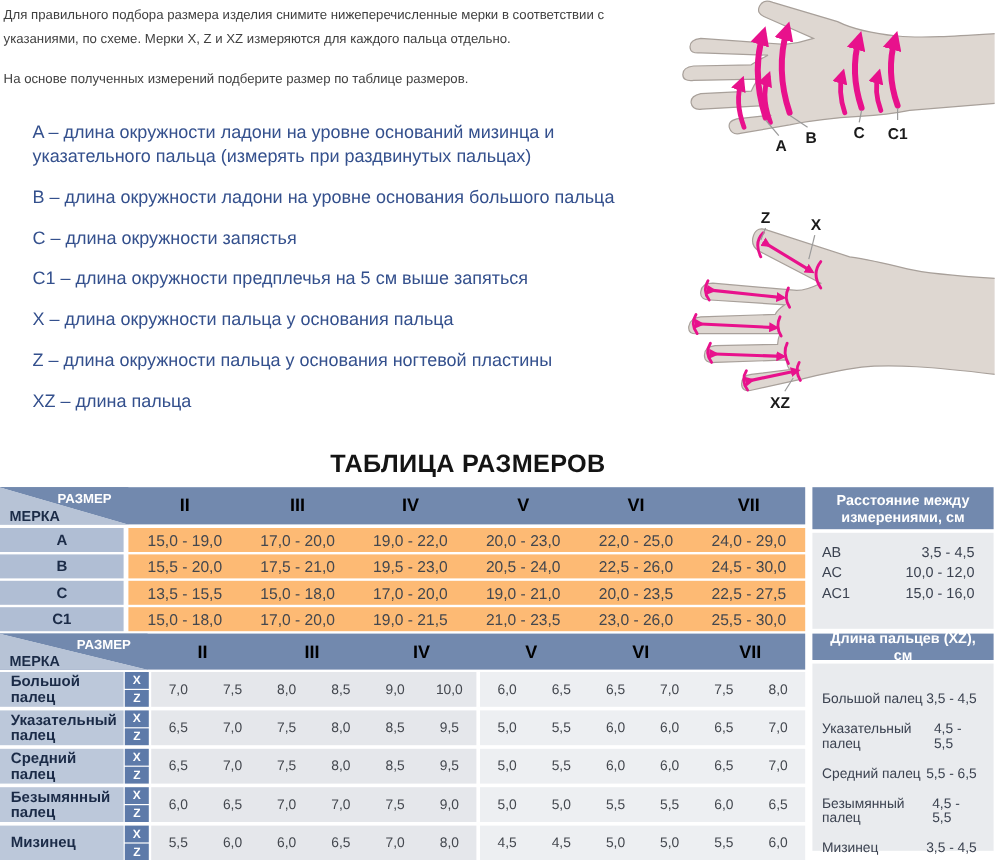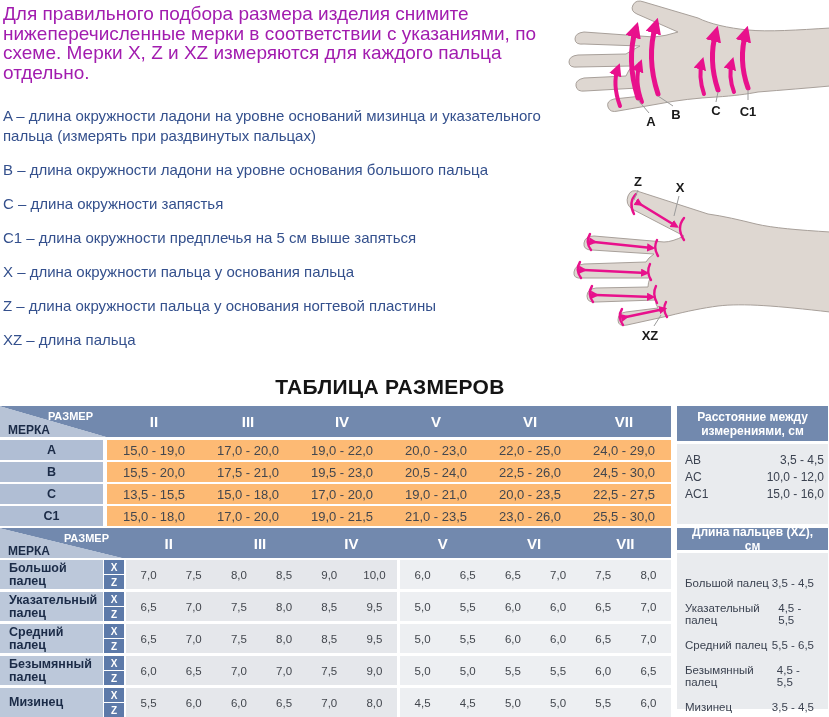--- a/index.html
+++ b/index.html
@@ -2,40 +2,40 @@
 <html><head>
 <meta charset="utf-8">
 <style>
   html,body{margin:0;padding:0;}
   .page{position:relative;width:829px;height:717px;background:#ffffff;overflow:hidden;
         font-family:"Liberation Sans",sans-serif;}
 
   
   .left-col{position:absolute;left:3px;top:4px;width:552px;}
   .left-col p{margin:0;}
-  .intro-p{font-size:19px;line-height:19.5px;color:#a21caf;width:545px;}
+  .intro-p{font-size:11px;line-height:19.5px;color:#404040;width:545px;}
   .intro-p2{margin-top:14px !important;}
-  .defs p{font-size:15px;line-height:20px;color:#34508d;margin-top:14px !important;}
+  .defs p{font-size:15px;line-height:20px;color:#34508d;margin-top:14px !important;margin-left:24px;}
   .defs p:first-child{margin-top:24px !important;}
 
   
   .table-title{position:absolute;top:375px;left:0;width:780px;text-align:center;
                font-size:21px;font-weight:bold;color:#141414;letter-spacing:.3px;}
 
   
   .t-header{display:flex;height:31px;background:#7289ae;}
   .t2 .t-header{height:30px;}
   .t-corner{position:relative;background:linear-gradient(to top right,#b7c3d6 49.6%,#7289ae 50.4%);text-decoration:underline;}
   .t1 .t-corner{width:107px;}
   .t2 .t-corner{width:123px;}
   .corner-top{position:absolute;top:4px;right:14px;color:#fff;font-size:11px;font-weight:bold;}
   .corner-bottom{position:absolute;bottom:0;left:8px;color:#1b2b47;font-size:12px;font-weight:bold;}
   .t-cols{flex:1;display:flex;}
   .t-col{flex:1;display:flex;align-items:center;justify-content:center;
-         color:#ffffff;font-weight:bold;font-size:15px;}
+         color:#000000;font-weight:bold;font-size:15px;}
 
   
   .t1{position:absolute;left:0;top:406px;width:671px;}
   .t1-row{display:flex;height:20px;margin-top:2px;}
   .t1-row:nth-of-type(2){margin-top:3px;}
   .t1-rowlabel{width:103px;background:#b0bed4;display:flex;align-items:center;justify-content:center;
                font-size:12.5px;font-weight:bold;color:#1b2b47;}
   .t1-band{flex:1;margin-left:4px;background:#fdba74;display:flex;}
   .t1-cell{flex:1;display:flex;align-items:center;justify-content:center;
            font-size:13px;color:#43474e;}
@@ -60,21 +60,21 @@
   
   .panel{position:absolute;left:677px;width:151px;}
   .panel1{top:406px;height:118px;}
   .panel2{top:528px;height:189px;}
   .panel-header{background:#7289ae;color:#fff;font-weight:bold;font-size:12px;
                 display:flex;align-items:center;justify-content:center;text-align:center;
                 line-height:14px;padding:0 6px;box-sizing:border-box;}
   .panel1 .panel-header{height:35px;}
   .panel2 .panel-header{height:22px;}
   .panel-body{background:#e9ebee;margin-top:3px;box-sizing:border-box;}
-  .panel1 .panel-body{height:80px;padding:7px 4px 0 8px;}
+  .panel1 .panel-body{height:80px;padding:7px 16px 0 8px;}
   .panel2 .panel-body{height:156px;padding:14px 14px 0 8px;}
   .panel-row{display:flex;justify-content:space-between;align-items:center;}
   .panel1 .panel-row{height:17px;font-size:12px;color:#3b4250;}
   .panel2 .panel-row{height:31px;font-size:11.5px;color:#3b4250;}
 
   
   .hand1{position:absolute;left:558px;top:0;}
   .hand2{position:absolute;left:558px;top:156px;}
   .hand-shape{fill:#ded7d1;stroke:#a8a09a;stroke-width:1;}
   .pink{stroke:#e8118c;fill:none;stroke-linecap:round;}
@@ -85,20 +85,21 @@
   .leader{stroke:#9a9a9a;stroke-width:1;fill:none;}
   .diag-label{font-family:"Liberation Sans",sans-serif;font-size:13px;font-weight:bold;fill:#1a1a1a;}
 </style>
 </head>
 <body>
 
 <div class="page">
 
   <div class="left-col">
     <p class="intro-p">Для правильного подбора размера изделия снимите нижеперечисленные мерки в соответствии с указаниями, по схеме. Мерки X, Z и XZ измеряются для каждого пальца отдельно.</p>
+    <p class="intro-p intro-p2">На основе полученных измерений подберите размер по таблице размеров.</p>
     <div class="defs" id="defs">
         <p>A – длина окружности ладони на уровне оснований мизинца и указательного пальца (измерять при раздвинутых пальцах)</p>
         <p>B – длина окружности ладони на уровне основания большого пальца</p>
         <p>C – длина окружности запястья</p>
         <p>C1 – длина окружности предплечья на 5 см выше запяться</p>
         <p>X – длина окружности пальца у основания пальца</p>
         <p>Z – длина окружности пальца у основания ногтевой пластины</p>
         <p>XZ – длина пальца</p>
       </div>
   </div>

